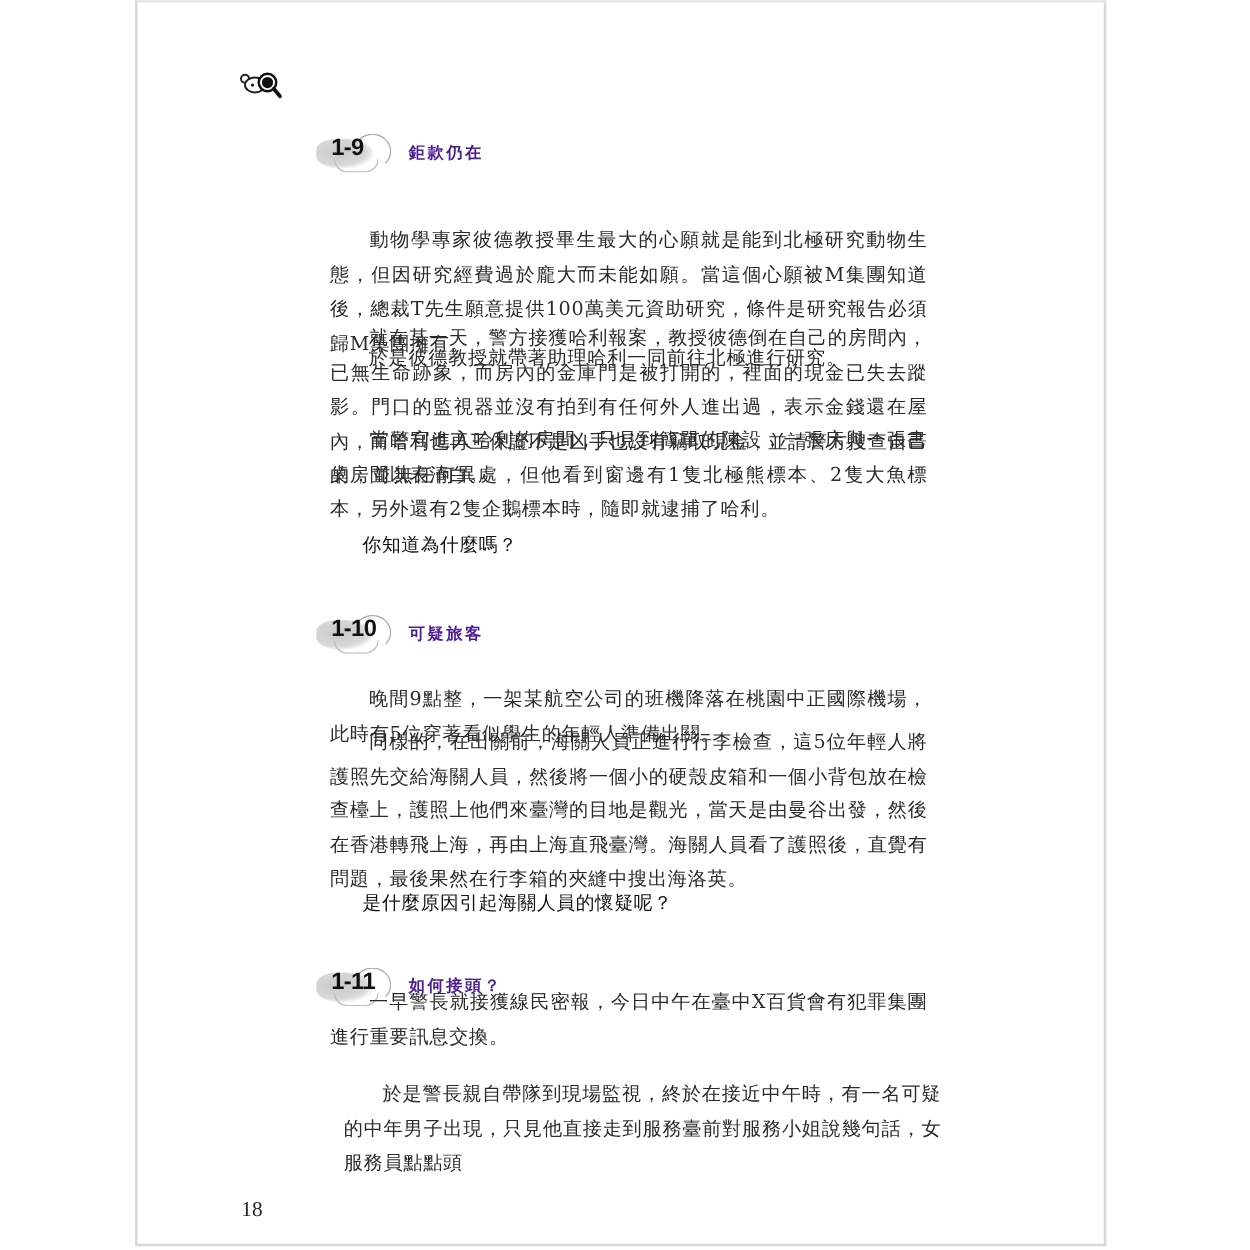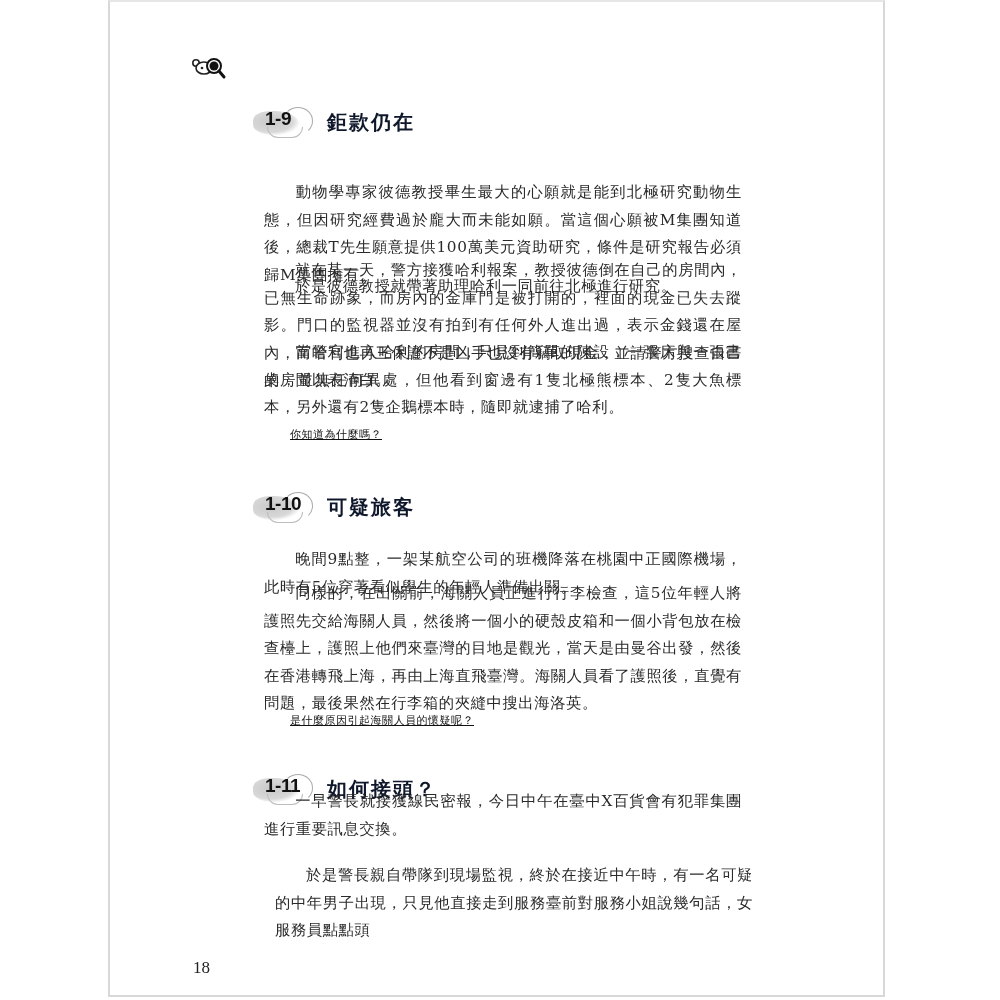--- a/index.html
+++ b/index.html
@@ -9,24 +9,24 @@
       border-left: 2px solid #d8d8d8; border-right: 2px solid #d8d8d8; border-bottom: 2px solid #d8d8d8; border-top: 2px solid #e6e6e6;
       box-sizing: border-box; background: #fff;
     }
     .logo { position: absolute; left: 190px; top: 54px; width: 40px; height: 26px; }
     .section-head { position: absolute; left: 253px; height: 34px; display: flex; align-items: center; }
     .badge { position: relative; width: 62px; height: 34px; }
     .badge .blob { position: absolute; left: 0; top: 6px; width: 46px; height: 24px; background: radial-gradient(ellipse at 40% 45%, #c8c8c8 0%, #d8d8d8 55%, rgba(220,220,220,0) 75%); border-radius: 40% 55% 50% 45%; }
     .badge .curl { position: absolute; left: 14px; top: 22px; width: 34px; height: 10px; border: 1px solid #bdbdbd; border-top: none; border-radius: 0 0 18px 18px; }
     .badge .ring { position: absolute; right: 2px; top: 2px; width: 28px; height: 26px; border: 1.5px solid #aaa; border-radius: 50%; border-left-color: transparent; border-bottom-color: transparent; }
     .badge .num { position: absolute; left: 12px; top: 3px; font-family: "Liberation Sans", "DejaVu Sans", sans-serif; font-weight: bold; font-size: 19px; color: #111; letter-spacing: -0.5px; }
-    .section-title { margin-left: 12px; font-family: "DejaVu Sans", "Liberation Sans", sans-serif; font-weight: bold; font-size: 20px; color: #0f172a; letter-spacing: 2px; }
+    .section-title { margin-left: 12px; font-family: "DejaVu Sans", "Liberation Sans", sans-serif; font-weight: bold; font-size: 13px; color: #4c1d95; letter-spacing: 2px; }
     .para { position: absolute; left: 264px; width: 478px; font-size: 15.3px; line-height: 27.5px; color: #2a2a2a; margin: 0; text-align: justify; text-align-last: left; letter-spacing: 0.6px; }
     .para .indent { display: inline-block; width: 31px; }
-    .question { position: absolute; left: 290px; font-family: "DejaVu Sans", "Liberation Sans", sans-serif; font-size: 11px; color: #111; letter-spacing: 0.5px; text-decoration: underline; }
+    .question { position: absolute; left: 290px; font-family: "DejaVu Sans", "Liberation Sans", sans-serif; font-size: 15px; color: #111; letter-spacing: 0.5px; }
     .page-number { position: absolute; left: 193px; top: 958px; font-family: "Liberation Serif", "DejaVu Serif", serif; font-size: 17px; color: #222; }
   </style>
 </head>
 <body>
 
 <div class="page"></div>
 
 <svg class="logo" viewBox="0 0 40 26">
   <circle cx="6" cy="9" r="3.2" fill="none" stroke="#222" stroke-width="1.6"></circle>
   <ellipse cx="14" cy="14" rx="8" ry="6" fill="#fff" stroke="#222" stroke-width="1.6"></ellipse>

